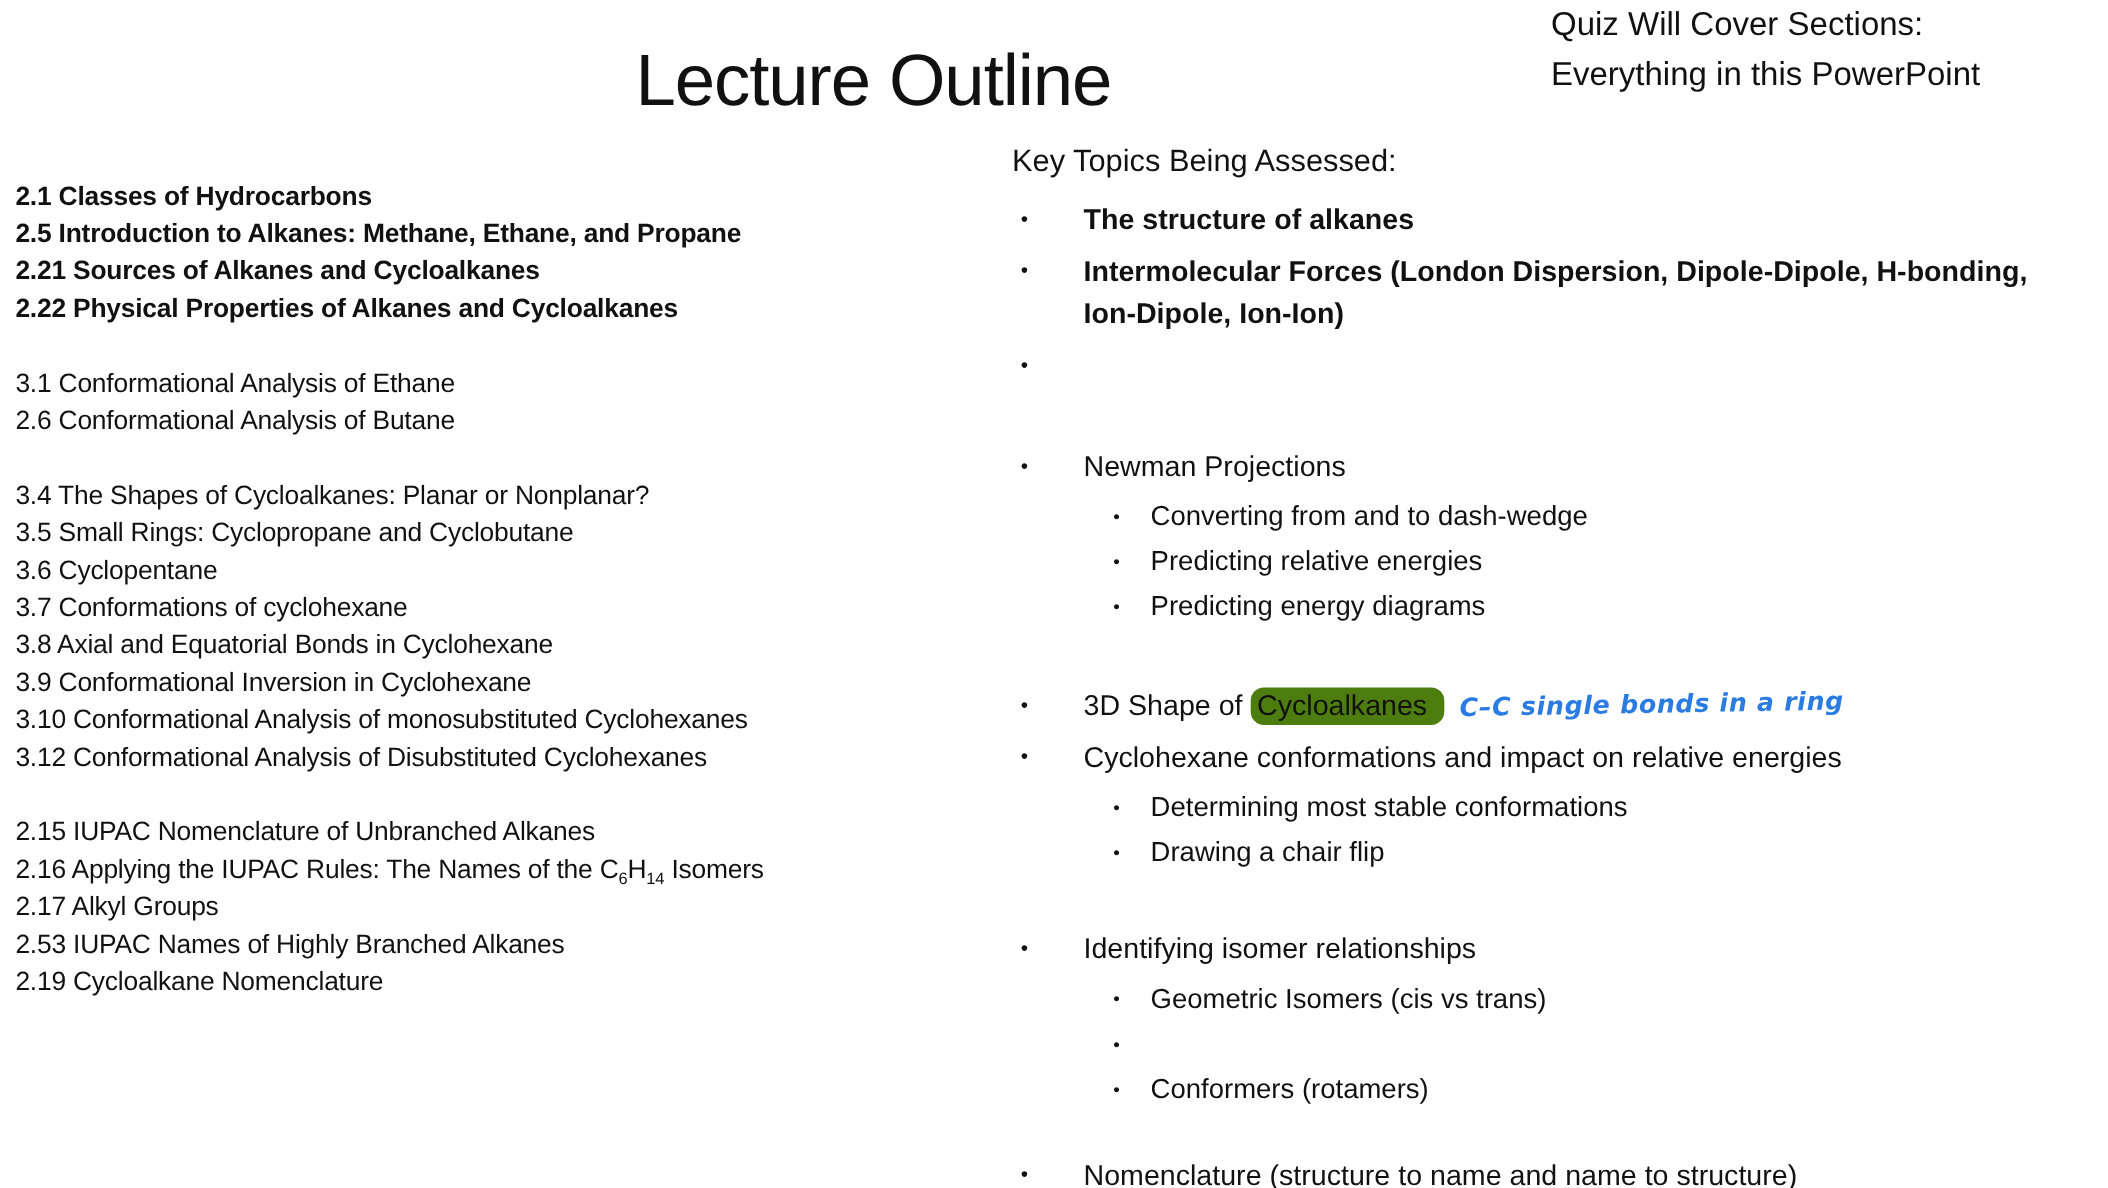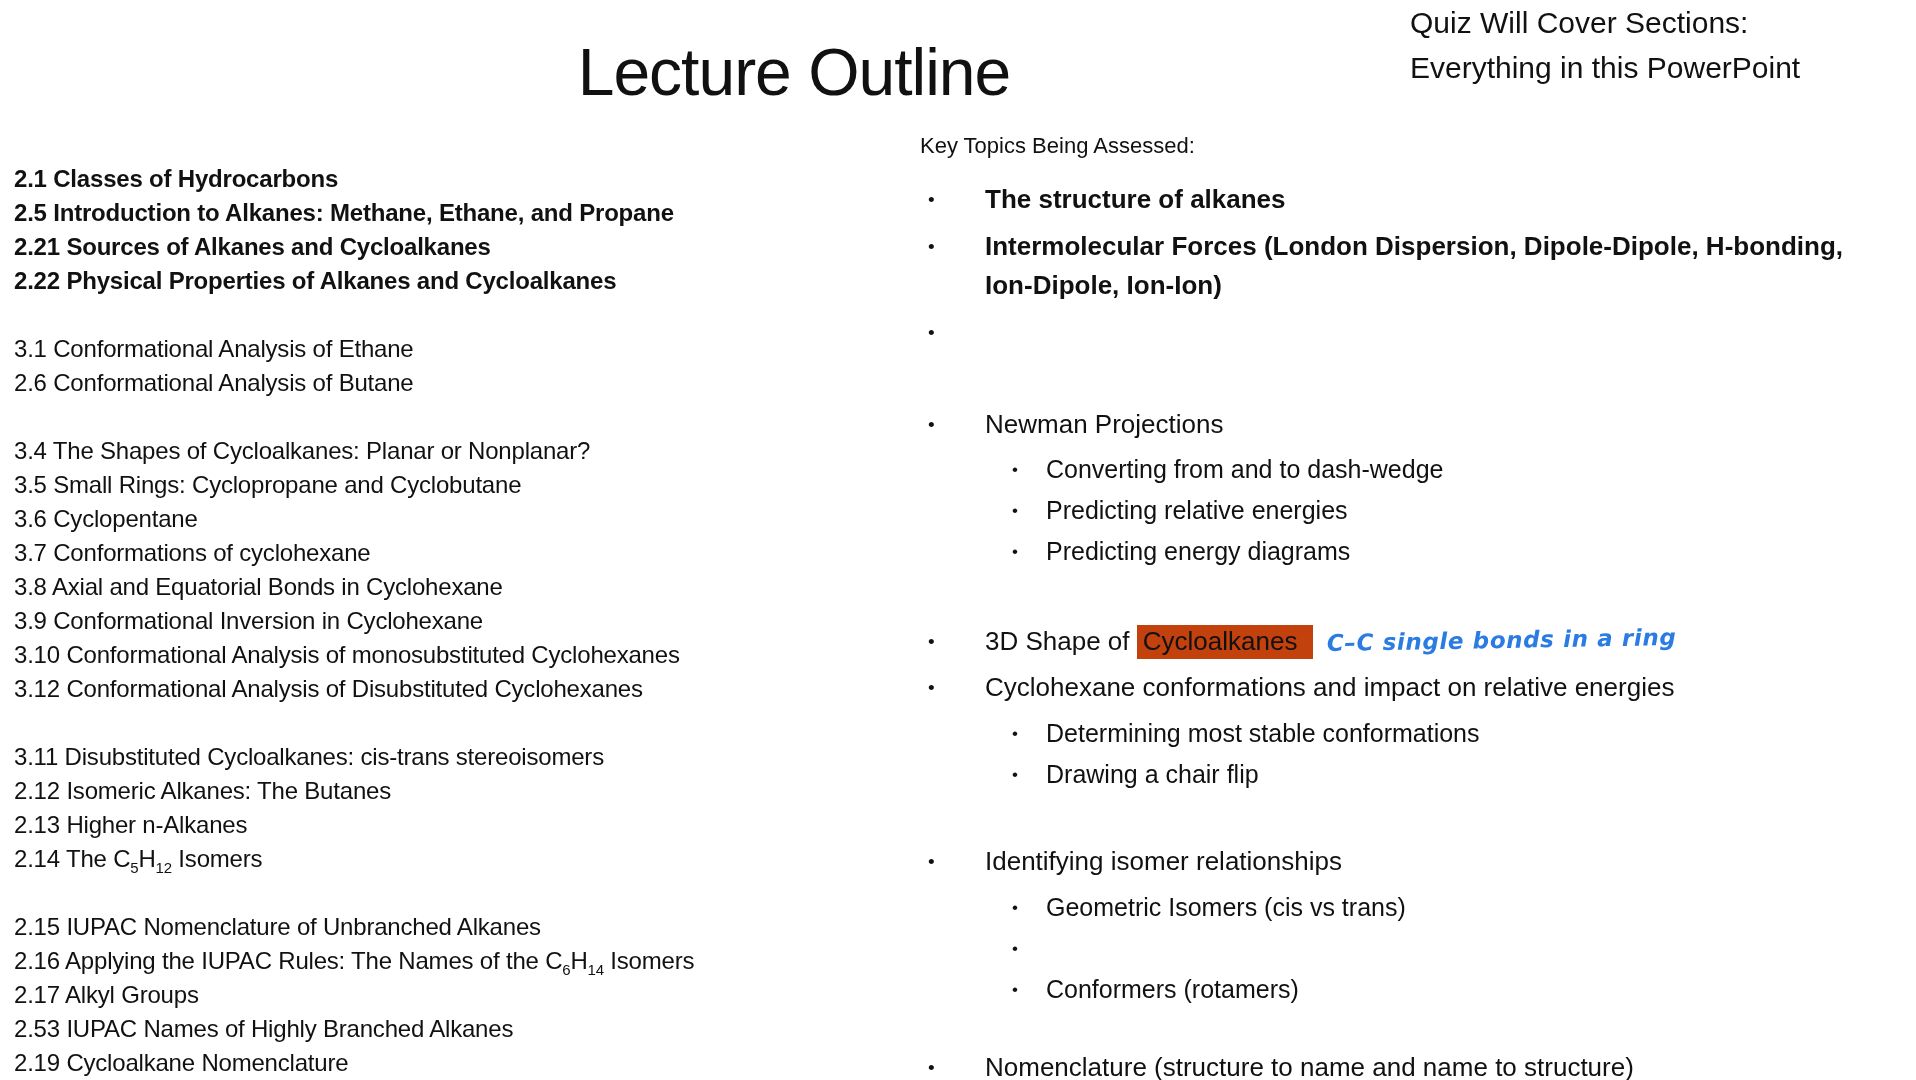--- a/index.html
+++ b/index.html
@@ -57,21 +57,21 @@
     line-height: 0;
   }
   
   .right-col {
     position: absolute;
     left: 920px;
     top: 126px;
     width: 960px;
   }
   .kt-heading {
-    font-size: 22px;
+    font-size: 28px;
     line-height: 40px;
     margin-bottom: 14px;
     font-weight: 400;
   }
   .row {
     display: flex;
     align-items: flex-start;
     padding-left: 8px;
   }
   .row.main {
@@ -100,22 +100,22 @@
   }
   .bold { font-weight: 700; }
   .mb5  { margin-bottom: 5px; }
   .mb6  { margin-bottom: 6px; }
   .mb8  { margin-bottom: 8px; }
   .mb38 { margin-bottom: 38px; }
   .mb47 { margin-bottom: 47px; }
   .mb50 { margin-bottom: 50px; }
   .mb53 { margin-bottom: 53px; }
   .hl {
-    background: #c2410c;
-    border-radius: 0;
+    background: #4d7c0f;
+    border-radius: 12px;
     padding: 1px 16px 3px 6px;
   }
   .annotation {
     display: inline-block;
     color: #2b7ce2;
     font-style: italic;
     font-weight: 700;
     font-size: 23px;
     letter-spacing: 0.6px;
     margin-left: 14px;
@@ -154,26 +154,20 @@
       <div class="line">3.4 The Shapes of Cycloalkanes: Planar or Nonplanar?</div>
       <div class="line">3.5 Small Rings: Cyclopropane and Cyclobutane</div>
       <div class="line">3.6 Cyclopentane</div>
       <div class="line">3.7 Conformations of cyclohexane</div>
       <div class="line">3.8 Axial and Equatorial Bonds in Cyclohexane</div>
       <div class="line">3.9 Conformational Inversion in Cyclohexane</div>
       <div class="line">3.10 Conformational Analysis of monosubstituted Cyclohexanes</div>
       <div class="line">3.12 Conformational Analysis of Disubstituted Cyclohexanes</div>
     </div>
 
-    <div class="group">
-      <div class="line">3.11 Disubstituted Cycloalkanes: cis-trans stereoisomers</div>
-      <div class="line">2.12 Isomeric Alkanes: The Butanes</div>
-      <div class="line">2.13 Higher n-Alkanes</div>
-      <div class="line"><span>2.14 The C</span><sub class="fsub">5</sub><span>H</span><sub class="fsub">12</sub><span> Isomers</span></div>
-    </div>
 
     <div class="group">
       <div class="line">2.15 IUPAC Nomenclature of Unbranched Alkanes</div>
       <div class="line"><span>2.16 Applying the IUPAC Rules: The Names of the C</span><sub class="fsub">6</sub><span>H</span><sub class="fsub">14</sub><span> Isomers</span></div>
       <div class="line">2.17 Alkyl Groups</div>
       <div class="line">2.53 IUPAC Names of Highly Branched Alkanes</div>
       <div class="line">2.19 Cycloalkane Nomenclature</div>
     </div>
 
   </div>

